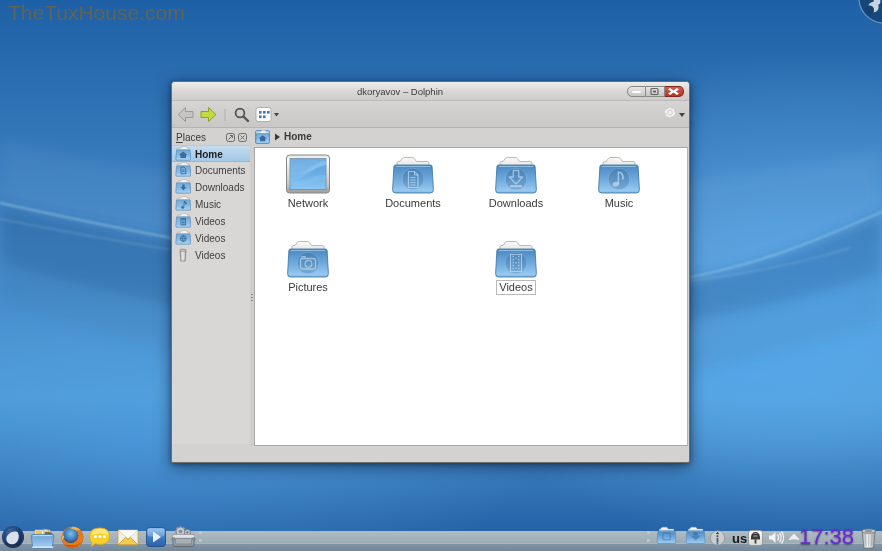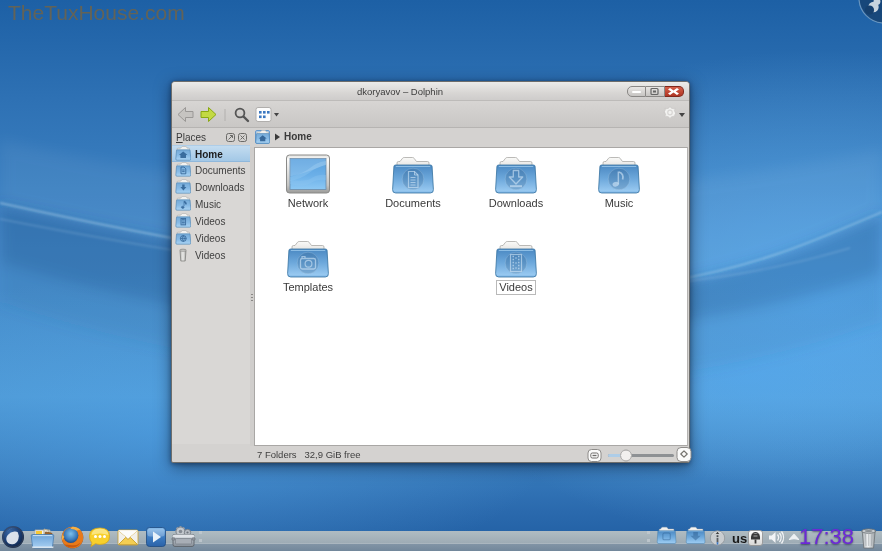--- a/index.html
+++ b/index.html
@@ -347,45 +347,29 @@
           <use href="#folder"></use>
           <use href="#em-music"></use>
         </svg>
       <div class="lblrow"><span class="lbl">Music</span></div>
     </div>
     <div class="fitem" style="left:1px;top:89px">
       <svg class="fold" width="46" height="42" viewBox="0 0 46 40">
           <use href="#folder"></use>
           <use href="#em-pic"></use>
         </svg>
-      <div class="lblrow"><span class="lbl">Templates</span></div>
+      <div class="lblrow"><span class="lbl">Pictures</span></div>
     </div>
     <div class="fitem" style="left:209px;top:89px">
       <svg class="fold" width="46" height="42" viewBox="0 0 46 40">
           <use href="#folder"></use>
           <use href="#em-film"></use>
         </svg>
       <div class="lblrow"><span class="lbl hov">Videos</span></div>
     </div>
-  </div>
-  <div id="statusbar">
-    <span class="stxt">7 Folders&nbsp;&nbsp;&nbsp;32,9 GiB free</span>
-    <svg class="abs" style="left:415px;top:2px" width="104" height="15" viewBox="0 0 104 15">
-      <rect x="1" y="1.5" width="13" height="12" rx="3.5" fill="#fbfbfa" stroke="#8e8c8a" stroke-width="1"></rect>
-      <rect x="3.8" y="5" width="7.4" height="5" rx="1.5" fill="none" stroke="#6e6c6a" stroke-width="1"></rect>
-      <line x1="5.5" y1="7.5" x2="9.5" y2="7.5" stroke="#6e6c6a" stroke-width="1.3"></line>
-      <rect x="21" y="6" width="66" height="3" rx="1.5" fill="#8e9194"></rect>
-      <rect x="21" y="6" width="23" height="3" rx="1.5" fill="#aecde8"></rect>
-      <circle cx="39" cy="7.5" r="5.5" fill="#f2f0ee" stroke="#7e7c7a" stroke-width="1"></circle>
-      <circle cx="39" cy="7.5" r="5.5" fill="none" stroke="#ffffff" stroke-opacity="0.5" stroke-width="0.8"></circle>
-    </svg>
-    <svg class="abs" style="left:504px;top:0px" width="16" height="17" viewBox="0 0 16 17">
-      <rect x="1" y="1.5" width="14" height="14" rx="4" fill="#fbfbfa" stroke="#8e8c8a" stroke-width="1"></rect>
-      <path d="M8,4.8 L11.2,8 L8,11.2 L4.8,8 Z" fill="none" stroke="#76746f" stroke-width="1.2" stroke-linejoin="round"></path>
-    </svg>
   </div>
 </div>
 
 <div id="panel"></div>
 <div id="panel-btm"></div>
 <svg id="picons" style="position:absolute;left:0;top:522px" width="882" height="29" viewBox="0 0 882 29">
   <defs>
     <radialGradient id="kball" cx="0.38" cy="0.3" r="0.75">
       <stop offset="0" stop-color="#3a6aa8"></stop>
         <stop offset="0.55" stop-color="#1d3f74"></stop>

